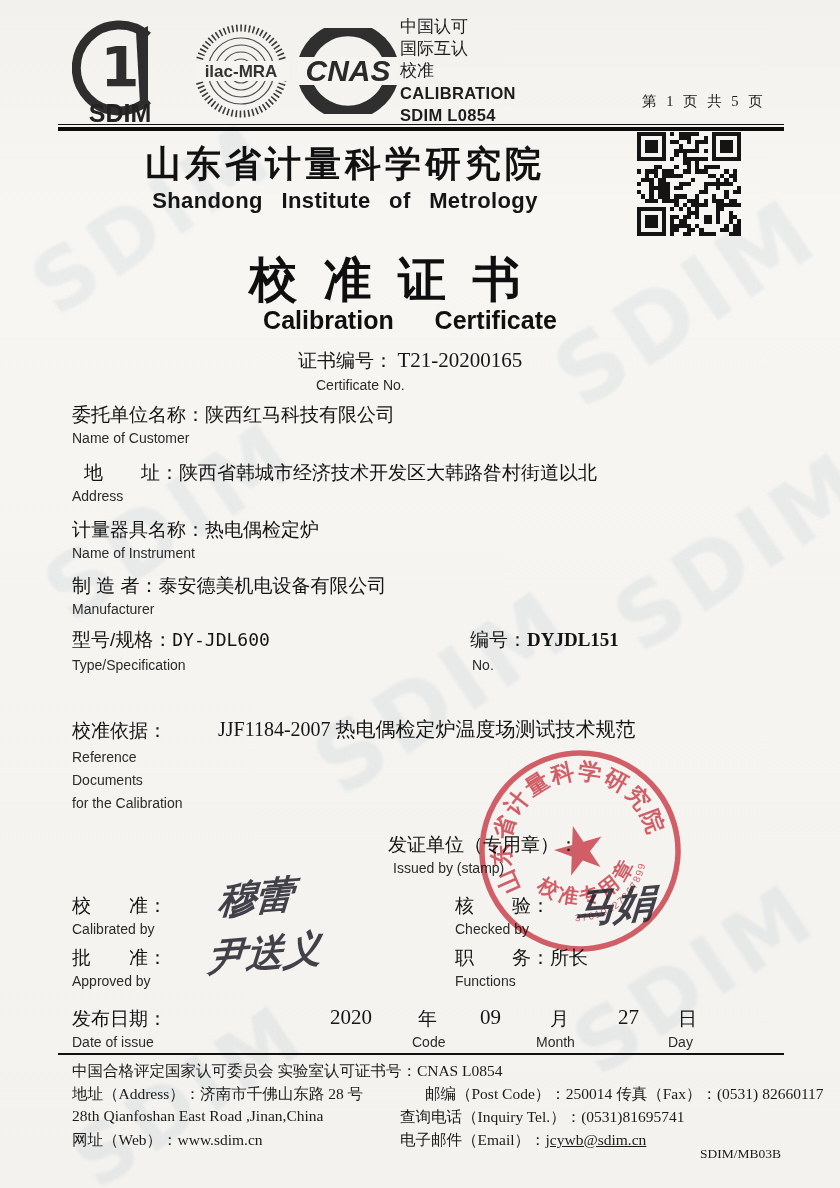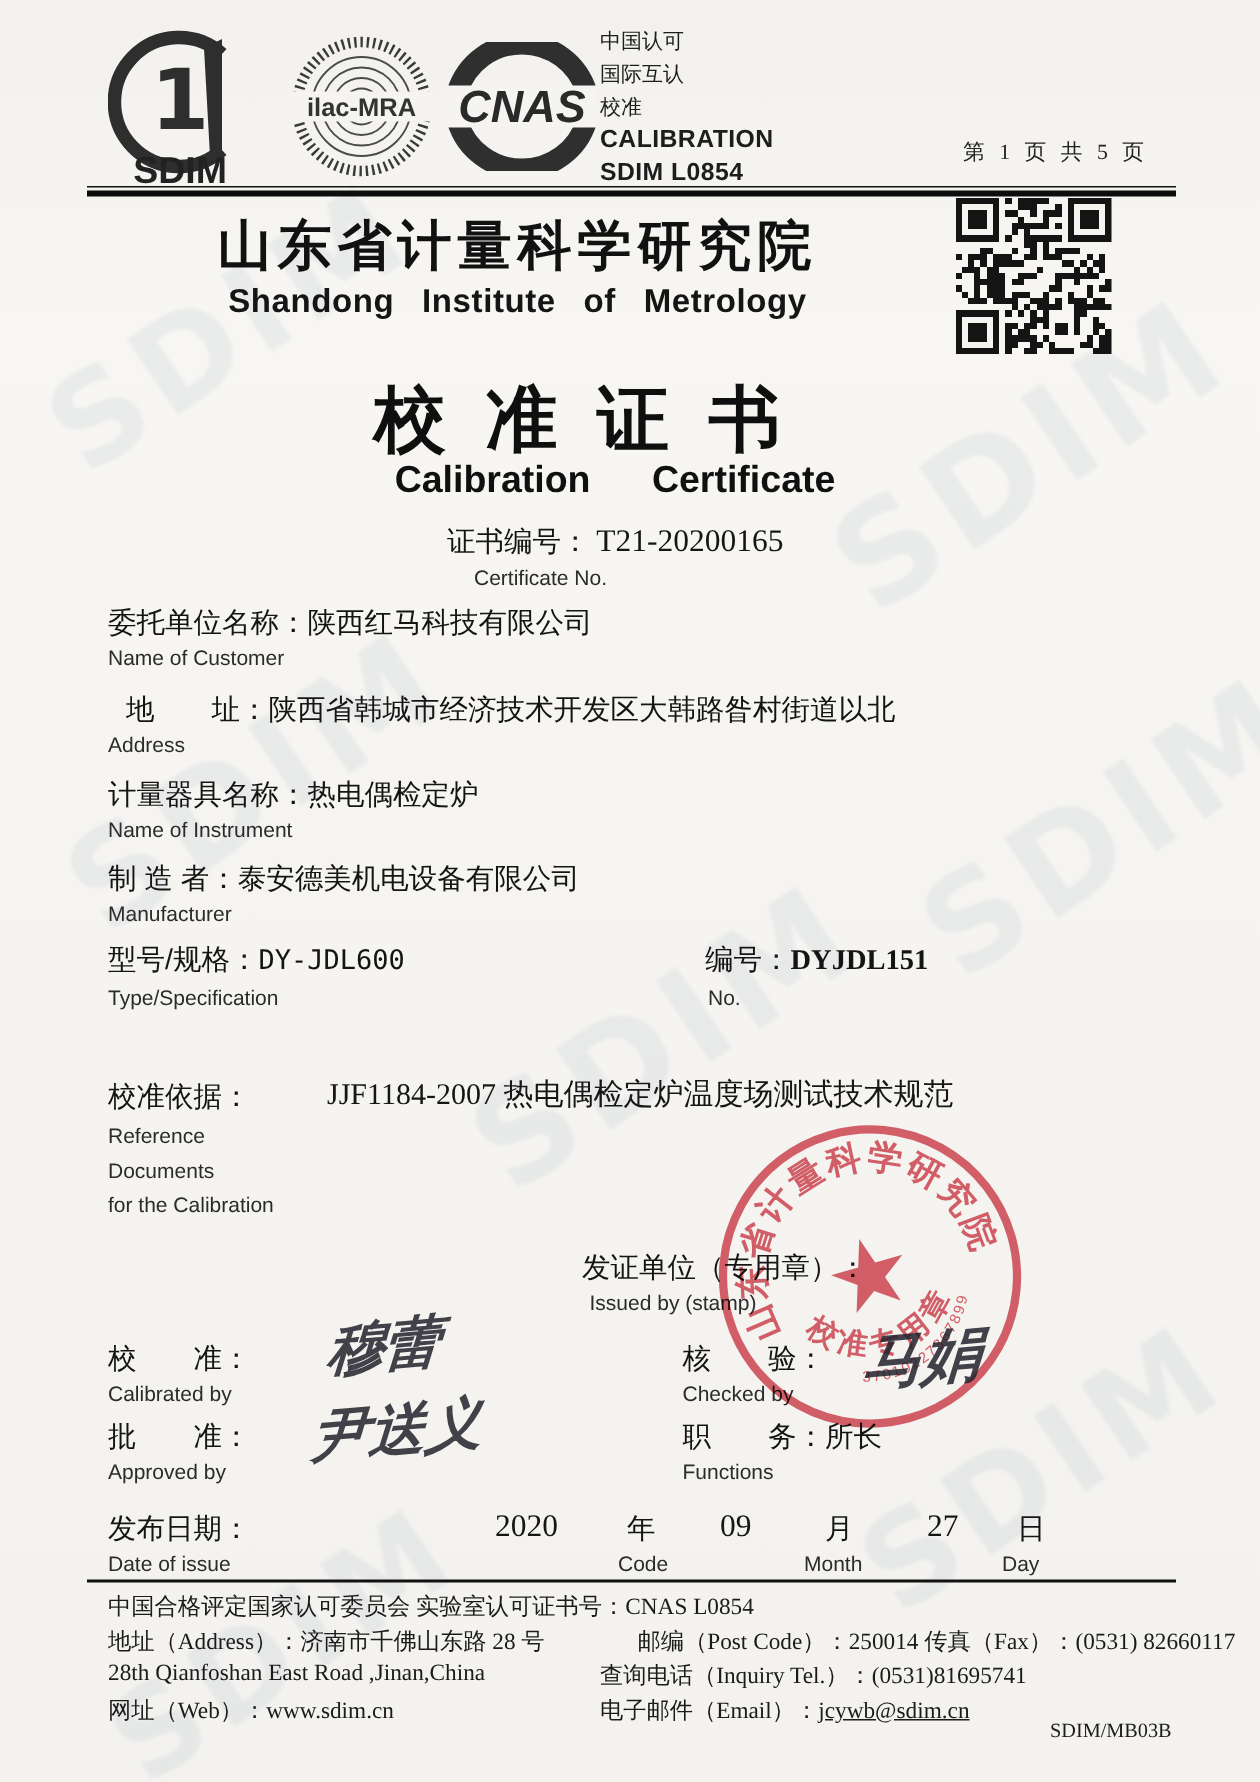--- a/index.html
+++ b/index.html
@@ -6,21 +6,21 @@
   body{width:840px;height:1188px;background:#e9e8e5;font-family:"Liberation Sans",sans-serif;}
   .page{position:relative;width:840px;height:1188px;overflow:hidden;
         background:linear-gradient(180deg,#f2f1ee 0%,#f7f6f3 18%,#f5f4f1 55%,#f3f2ef 100%);
         color:#161616;}
   .abs{position:absolute;}
   
   .wm{position:absolute;font-weight:bold;color:rgba(120,145,170,.10);
       transform:rotate(-34deg);letter-spacing:6px;font-family:"DejaVu Sans",sans-serif;
       filter:blur(1px);pointer-events:none;z-index:0;}
   
-  .acc-line{font-size:14px;line-height:22px;color:#1d1d1d;}
+  .acc-line{font-size:17px;line-height:22px;color:#1d1d1d;}
   .acc-line.en{font-weight:bold;font-size:16.5px;letter-spacing:.3px;}
   .pageinfo{font-family:"Liberation Serif",serif;font-size:14.5px;letter-spacing:3px;color:#222;}
   .rule-double{left:58px;width:726px;border-top:1.5px solid #111;}
   .rule-double:after{content:"";display:block;margin-top:2px;border-top:4px solid #0d0d0d;}
   .inst-cn{font-size:36px;font-weight:bold;letter-spacing:4px;color:#111;}
   .inst-en{font-size:22px;font-weight:bold;word-spacing:12px;letter-spacing:.4px;color:#151515;}
   .cert-cn{font-size:48px;font-weight:bold;letter-spacing:.55em;color:#0f0f0f;}
   .cert-en{font-size:25px;font-weight:bold;word-spacing:34px;color:#101010;}
   .label-cn{font-size:19px;color:#141414;}
   .label-en{font-size:14px;color:#2b2b2b;}

